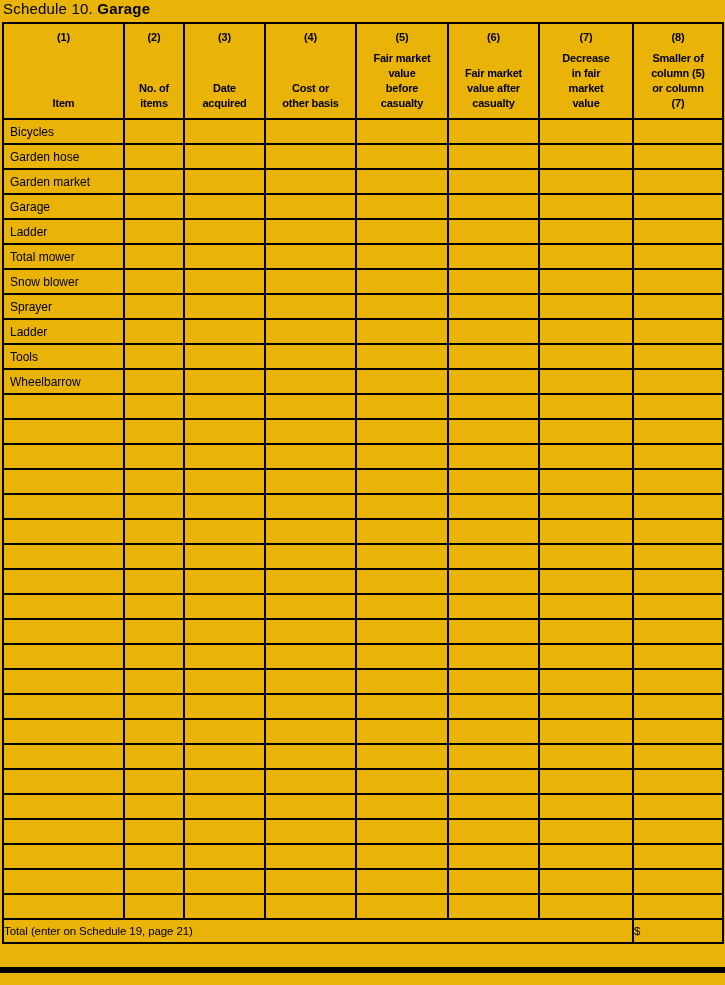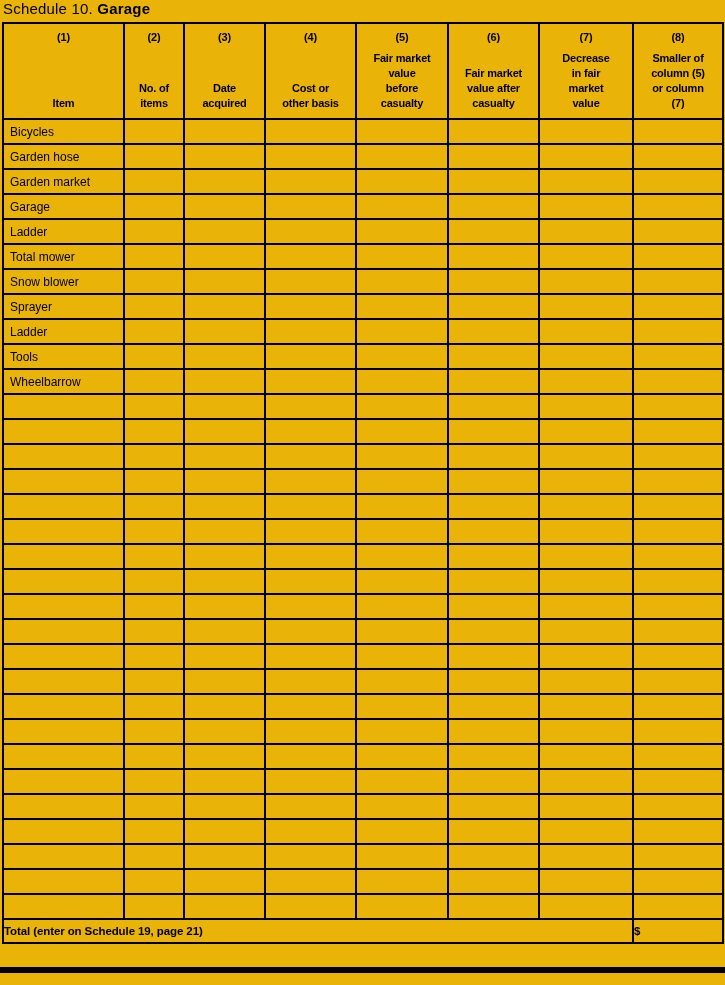--- a/index.html
+++ b/index.html
@@ -60,21 +60,21 @@
   .hlabel { white-space: pre-line; }
   tbody.rows td {
     height: 25px;
     font-size: 12px;
     vertical-align: middle;
   }
   tbody.rows td:first-child { padding-left: 6px; }
   tbody.total tr td {
     height: 24px;
     font-size: 11.5px;
-    font-weight: bold;
+    font-weight: normal;
     vertical-align: middle;
   }
   td.total-label { padding-left: 6px; letter-spacing: -0.1px; }
   td.total-amount { padding-left: 8px; }
   .bottom-rule {
     position: absolute;
     left: 0;
     top: 967px;
     width: 725px;
     height: 6px;

